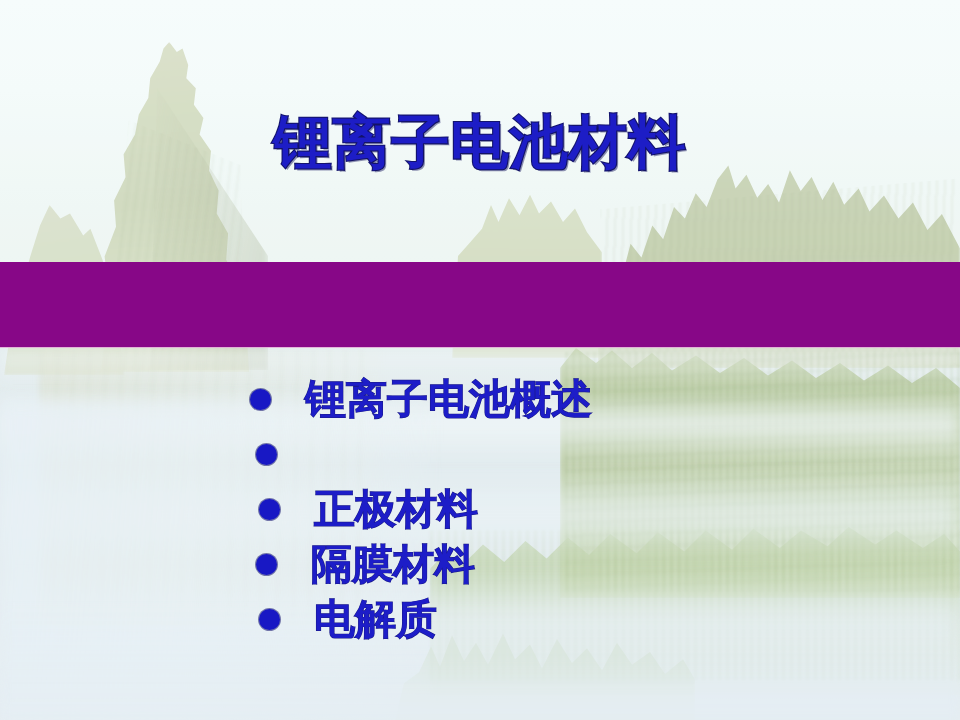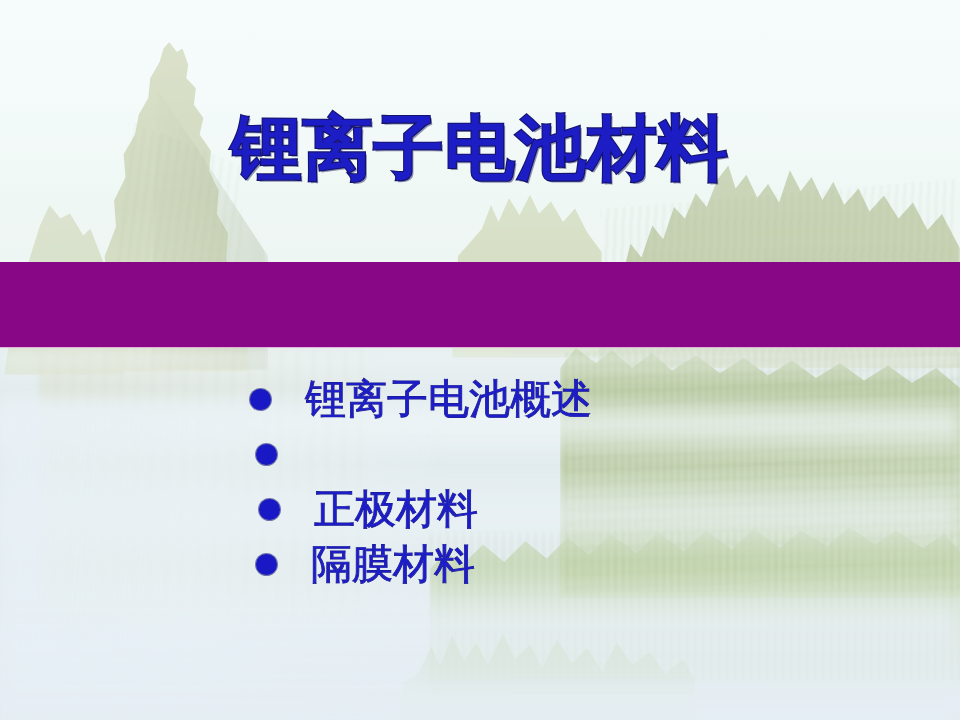--- a/index.html
+++ b/index.html
@@ -318,21 +318,21 @@
 
   
   .title {
     position: absolute;
     left: 0;
     top: 112px;
     width: 960px;
     text-align: center;
     font-family: "DejaVu Sans", "Liberation Sans", sans-serif;
     font-weight: bold;
-    font-size: 70px;
+    font-size: 58px;
     line-height: 1.05;
     letter-spacing: 1px;
     color: #1d1dc6;
     -webkit-text-stroke: 2.2px #14146e;
     paint-order: stroke fill;
     text-shadow: 2px 2px 0 rgba(18,18,90,0.45);
     white-space: nowrap;
   }
 
   
@@ -358,21 +358,21 @@
     width: 21px;
     height: 21px;
     border-radius: 50%;
     background: #1818c4;
     box-shadow: 0 0 0 1px rgba(16,16,110,0.55);
     flex: 0 0 auto;
   }
   .bullet-text {
     margin-left: 34px;
     font-family: "DejaVu Sans", "Liberation Sans", sans-serif;
-    font-weight: normal;
+    font-weight: bold;
     font-size: 41px;
     line-height: 1;
     color: #1d1dc8;
     -webkit-text-stroke: 0.9px #1a1a80;
     paint-order: stroke fill;
     white-space: nowrap;
   }
 </style>
 </head>
 <body>
@@ -431,16 +431,20 @@
     <div class="bullet-row r3">
       <span class="bullet-dot"></span>
       <span class="bullet-text">正极材料</span>
     </div>
 
     <div class="bullet-row r4">
       <span class="bullet-dot"></span>
       <span class="bullet-text">隔膜材料</span>
     </div>
 
+    <div class="bullet-row r5">
+      <span class="bullet-dot"></span>
+      <span class="bullet-text">电解质</span>
+    </div>
 
   </div>
 
 </div>
 
 </body></html>

